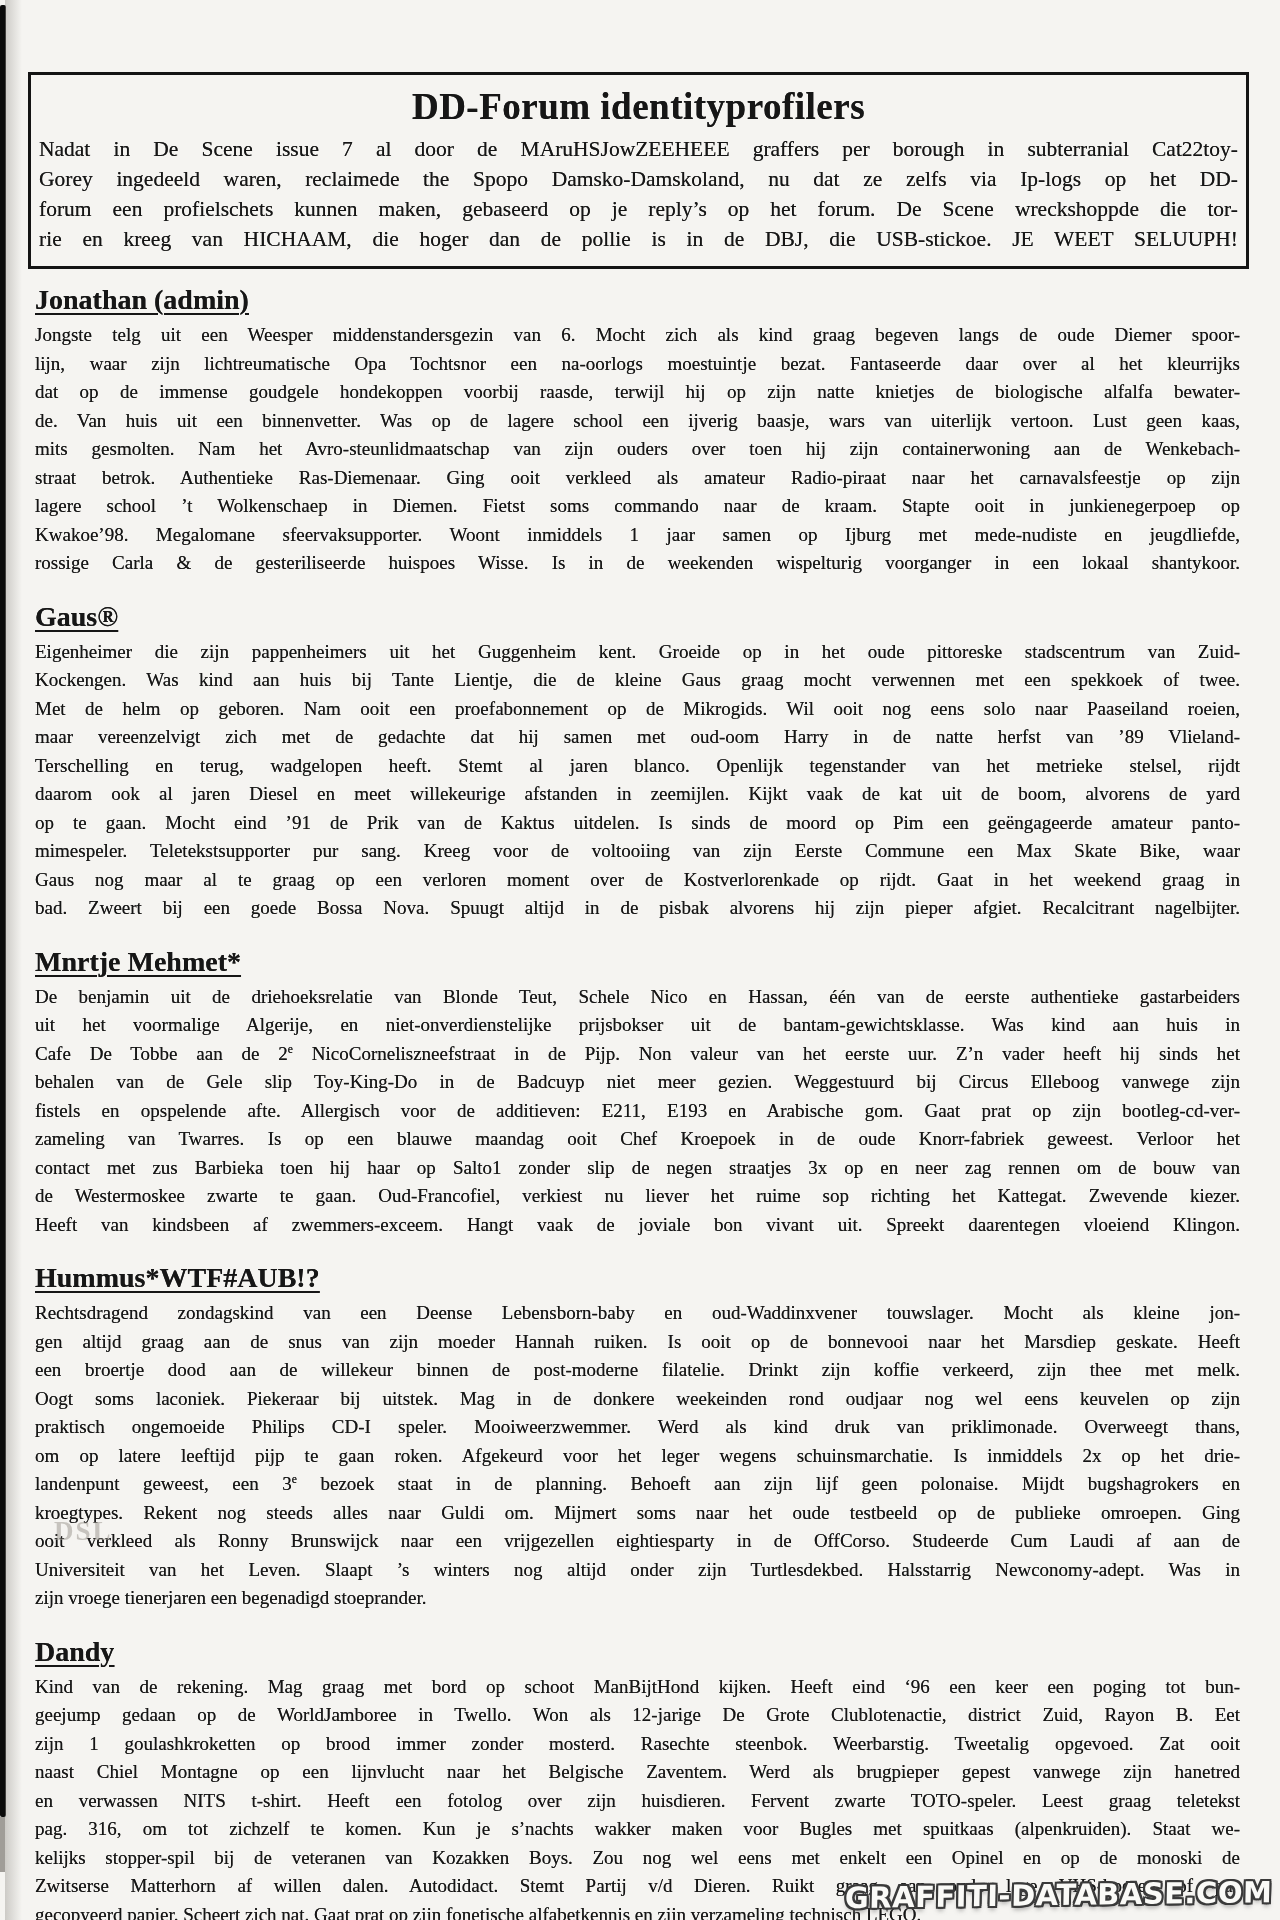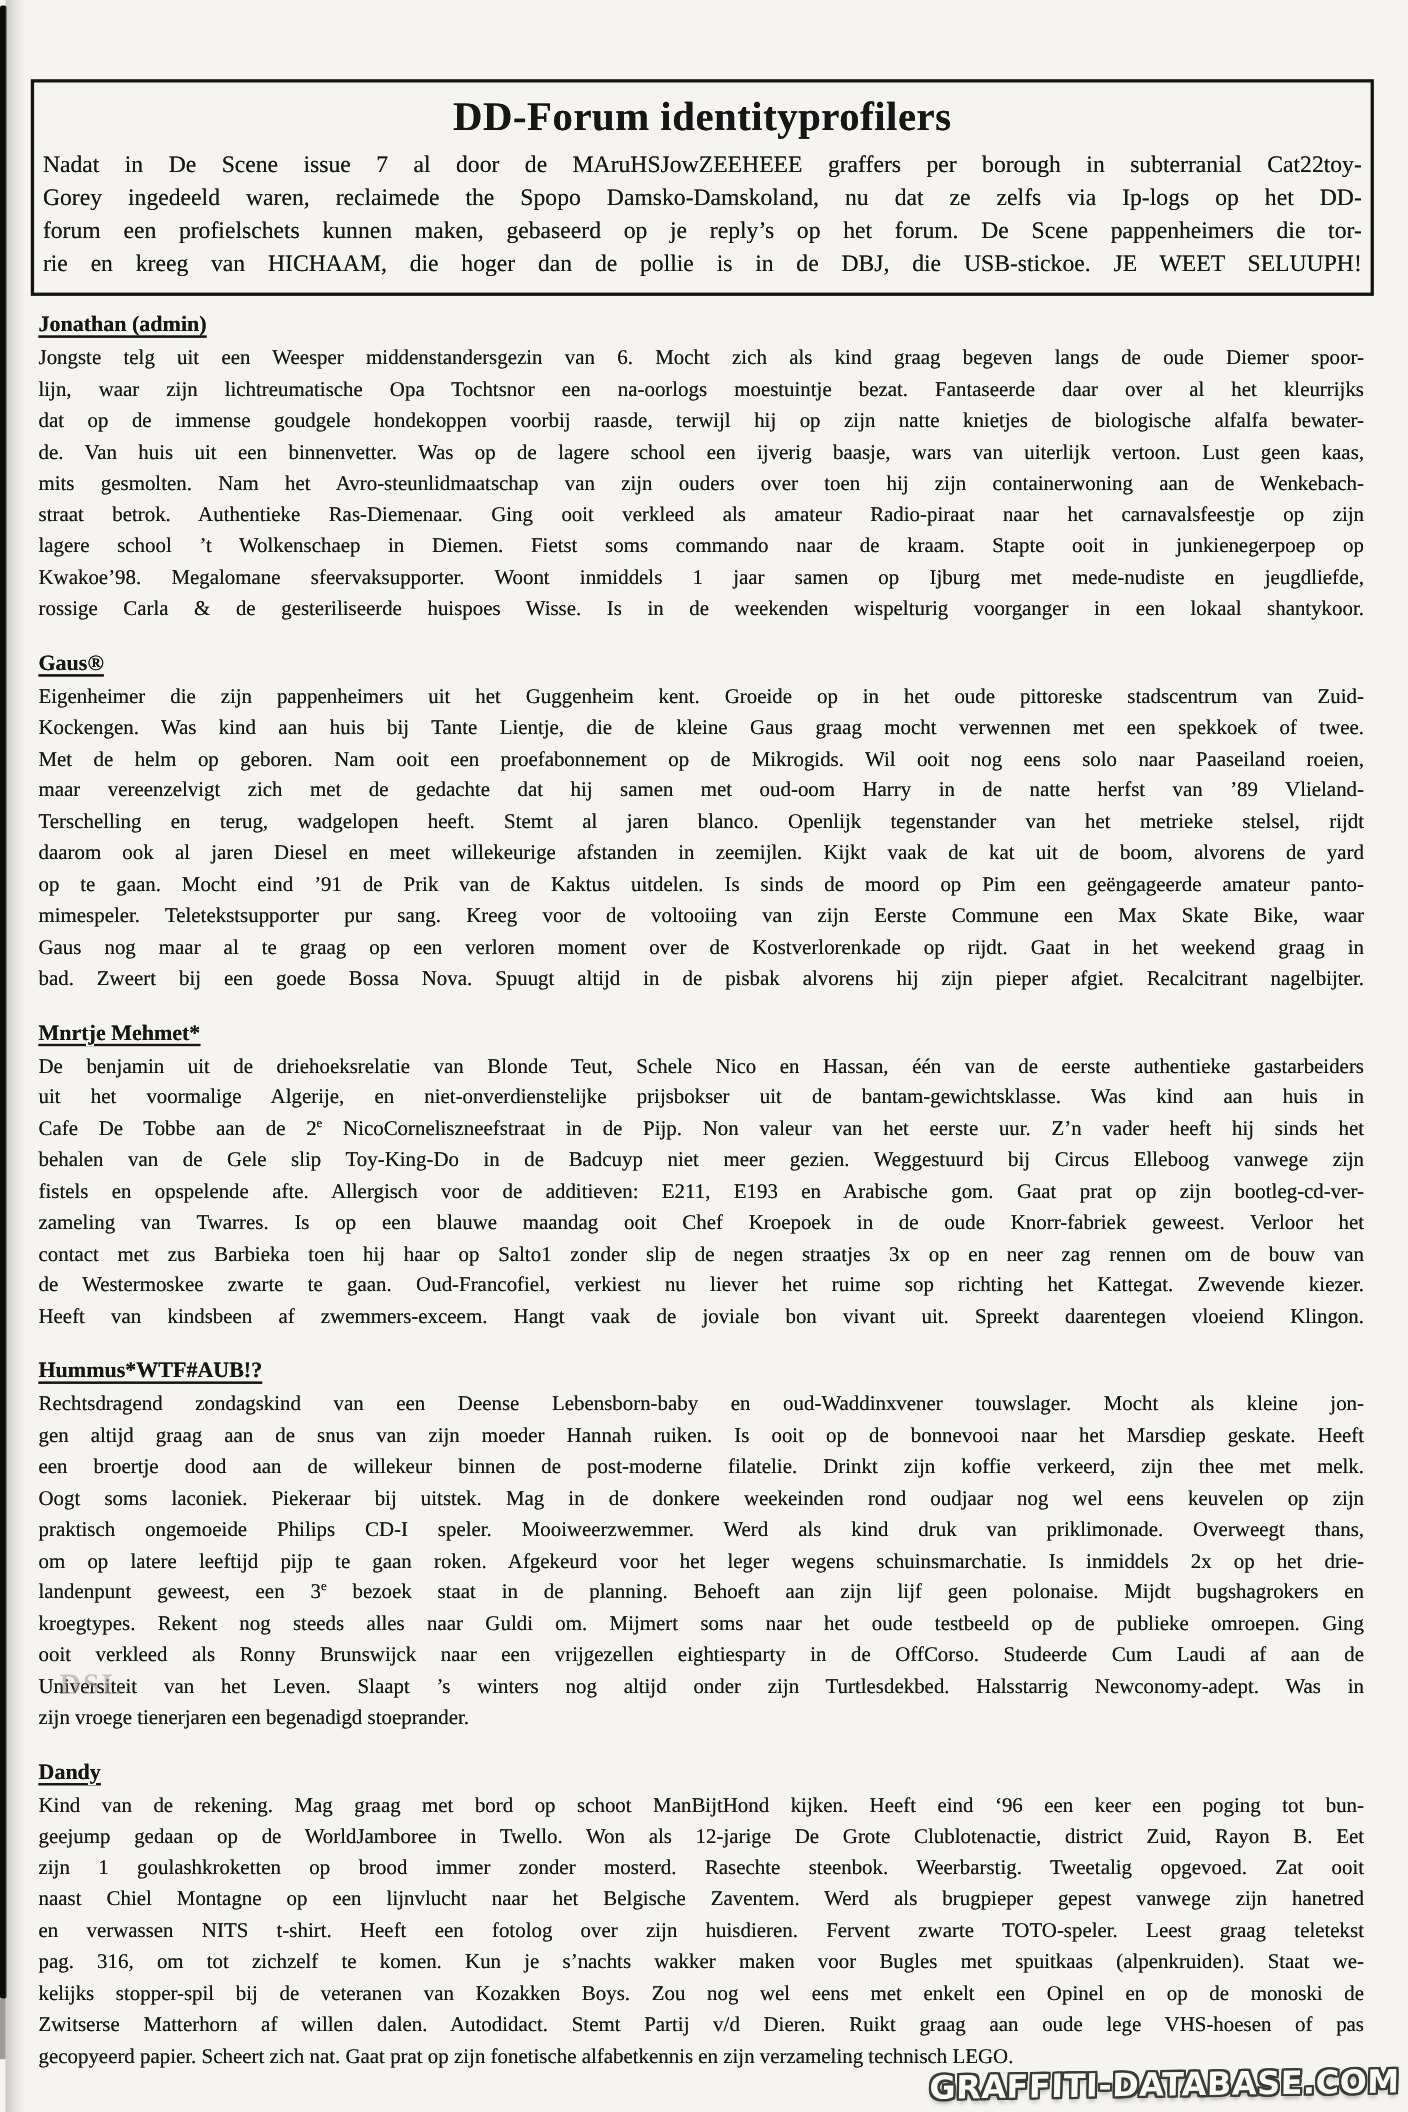--- a/index.html
+++ b/index.html
@@ -51,21 +51,21 @@
     text-align: justify;
     text-align-last: justify;
     text-shadow: 0 0 0.5px rgba(0,0,0,0.7);
     white-space: normal;
   }
   .line.no-just { text-align-last: auto; }
   .section { margin-top: 23px; padding: 0 9px 0 7px; }
   .section:first-child { margin-top: 15px; }
   .heading {
     margin: 0 0 5px 0;
-    font-size: 20px;
+    font-size: 28px;
     font-weight: 700;
     text-decoration: underline;
     text-decoration-thickness: 2px;
     text-underline-offset: 4px;
     text-shadow: 0 0 0.6px rgba(0,0,0,0.75);
   }
   .body-lines .line {
     font-size: 19px;
     line-height: 28.5px;
   }
@@ -99,21 +99,21 @@
   <div class="edge-black"></div>
   <div class="edge-tail"></div>
   <div class="edge-shadow"></div>
 
   <div class="content">
     <div class="header-box">
       <h1 class="title">DD-Forum identityprofilers</h1>
       <div class="intro" id="intro">
           <div class="line">Nadat in De Scene issue 7 al door de MAruHSJowZEEHEEE graffers per borough in subterranial Cat22toy-</div>
           <div class="line">Gorey ingedeeld waren, reclaimede the Spopo Damsko-Damskoland, nu dat ze zelfs via Ip-logs op het DD-</div>
-          <div class="line">forum een profielschets kunnen maken, gebaseerd op je reply’s op het forum. De Scene pappenheimers die tor-</div>
+          <div class="line">forum een profielschets kunnen maken, gebaseerd op je reply’s op het forum. De Scene wreckshoppde die tor-</div>
           <div class="line">rie en kreeg van HICHAAM, die hoger dan de pollie is in de DBJ, die USB-stickoe. JE WEET SELUUPH!</div>
         </div>
     </div>
     <div id="sections">
         <div class="section">
           <h2 class="heading">Jonathan (admin)</h2>
           <div class="body-lines">
             <div class="line">Jongste telg uit een Weesper middenstandersgezin van 6. Mocht zich als kind graag begeven langs de oude Diemer spoor-</div>
             <div class="line">lijn, waar zijn lichtreumatische Opa Tochtsnor een na-oorlogs moestuintje bezat. Fantaseerde daar over al het kleurrijks</div>
             <div class="line">dat op de immense goudgele hondekoppen voorbij raasde, terwijl hij op zijn natte knietjes de biologische alfalfa bewater-</div>

